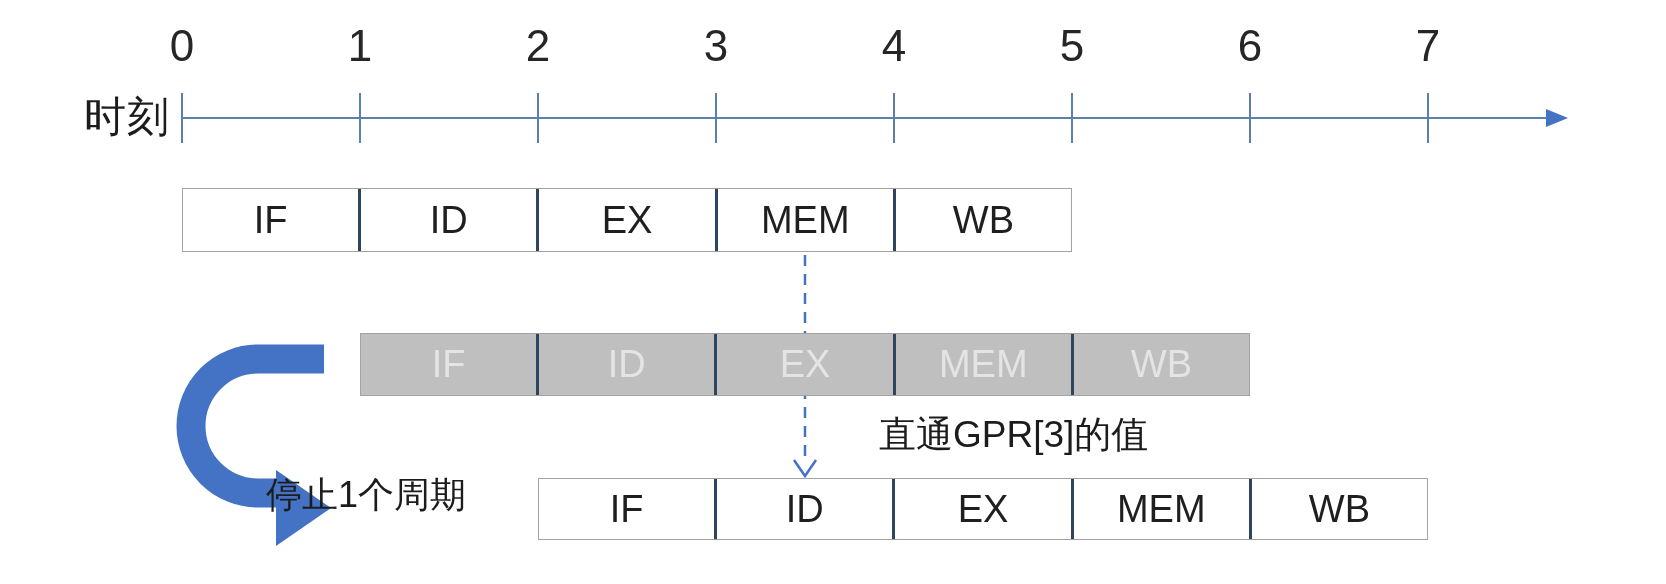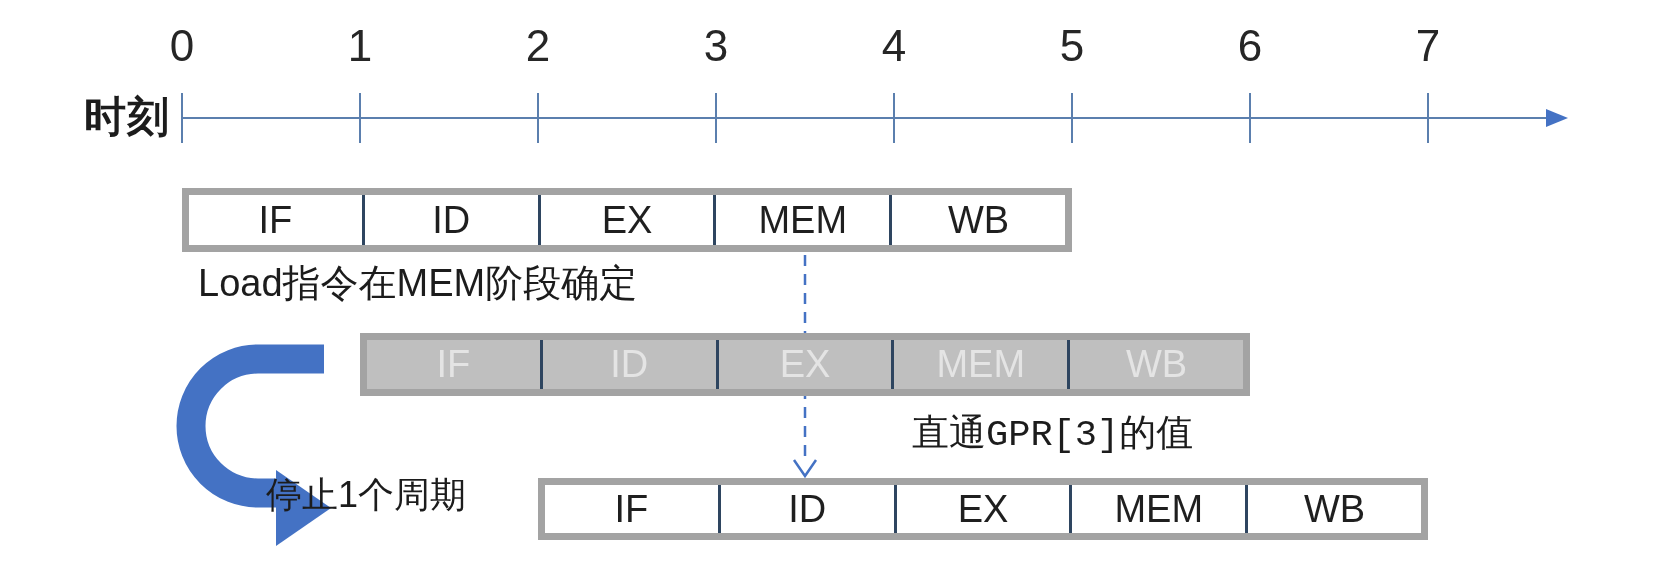--- a/index.html
+++ b/index.html
@@ -21,37 +21,36 @@
     left: 84px;
     top: 94px;
     width: 82px;
     height: 46px;
     font-size: 42px;
     line-height: 46px;
     color: #1c1c1c;
     text-align: right;
     letter-spacing: 1px;
     white-space: nowrap;
-    font-weight: bold;
   }
   .tick-label {
     position: absolute;
     top: 22px;
     transform: translateX(-50%);
     font-size: 44px;
     line-height: 48px;
     font-weight: 300;
     color: #262626;
     font-stretch: condensed;
   }
   .pipe-row {
     position: absolute;
     display: flex;
     box-sizing: border-box;
-    border: 7px solid #a3a3a3;
+    border: 1px solid #a3a3a3;
     background: #ffffff;
   }
   .pipe-row.stalled { background: #BFBFBF; }
   .pipe-cell {
     flex: 1 1 0;
     display: flex;
     align-items: center;
     justify-content: center;
     box-sizing: border-box;
     border-left: 3px solid #2E4560;
@@ -62,21 +61,21 @@
   }
   .pipe-cell:first-child { border-left: none; }
   .pipe-row.stalled .pipe-cell { color: #E4E4E4; }
   .note {
     position: absolute;
     color: #1c1c1c;
     white-space: nowrap;
     line-height: 1.15;
   }
   .note-load    { left: 198px; top: 262px; font-size: 38px; }
-  .note-forward { left: 912px; top: 414px; font-size: 37px; font-family: Liberation Mono, monospace; }
+  .note-forward { left: 879px; top: 414px; font-size: 37px; }
   .note-stall   { left: 266px; top: 438px; font-size: 36px; margin-top: 36px; }
 </style>
 </head>
 <body>
 
 <div class="stage">
 
   <svg class="layer" id="svg-layer" viewBox="0 0 1666 584">
 
     <line id="axis-line" x1="182" y1="118" x2="1548" y2="118" stroke-width="2" stroke="#5B7FAE"></line>
@@ -130,17 +129,16 @@
       </div>
       <div class="pipe-row" style="left: 538px; top: 478px; width: 890px; height: 62px;">
         <div class="pipe-cell">IF</div>
         <div class="pipe-cell">ID</div>
         <div class="pipe-cell">EX</div>
         <div class="pipe-cell">MEM</div>
         <div class="pipe-cell">WB</div>
       </div>
     </div>
 
-  <div class="note note-load">Load指令在MEM阶段确定</div>
   <div class="note note-forward">直通GPR[3]的值</div>
   <div class="note note-stall">停止1个周期</div>
 
 </div>
 
 </body></html>

